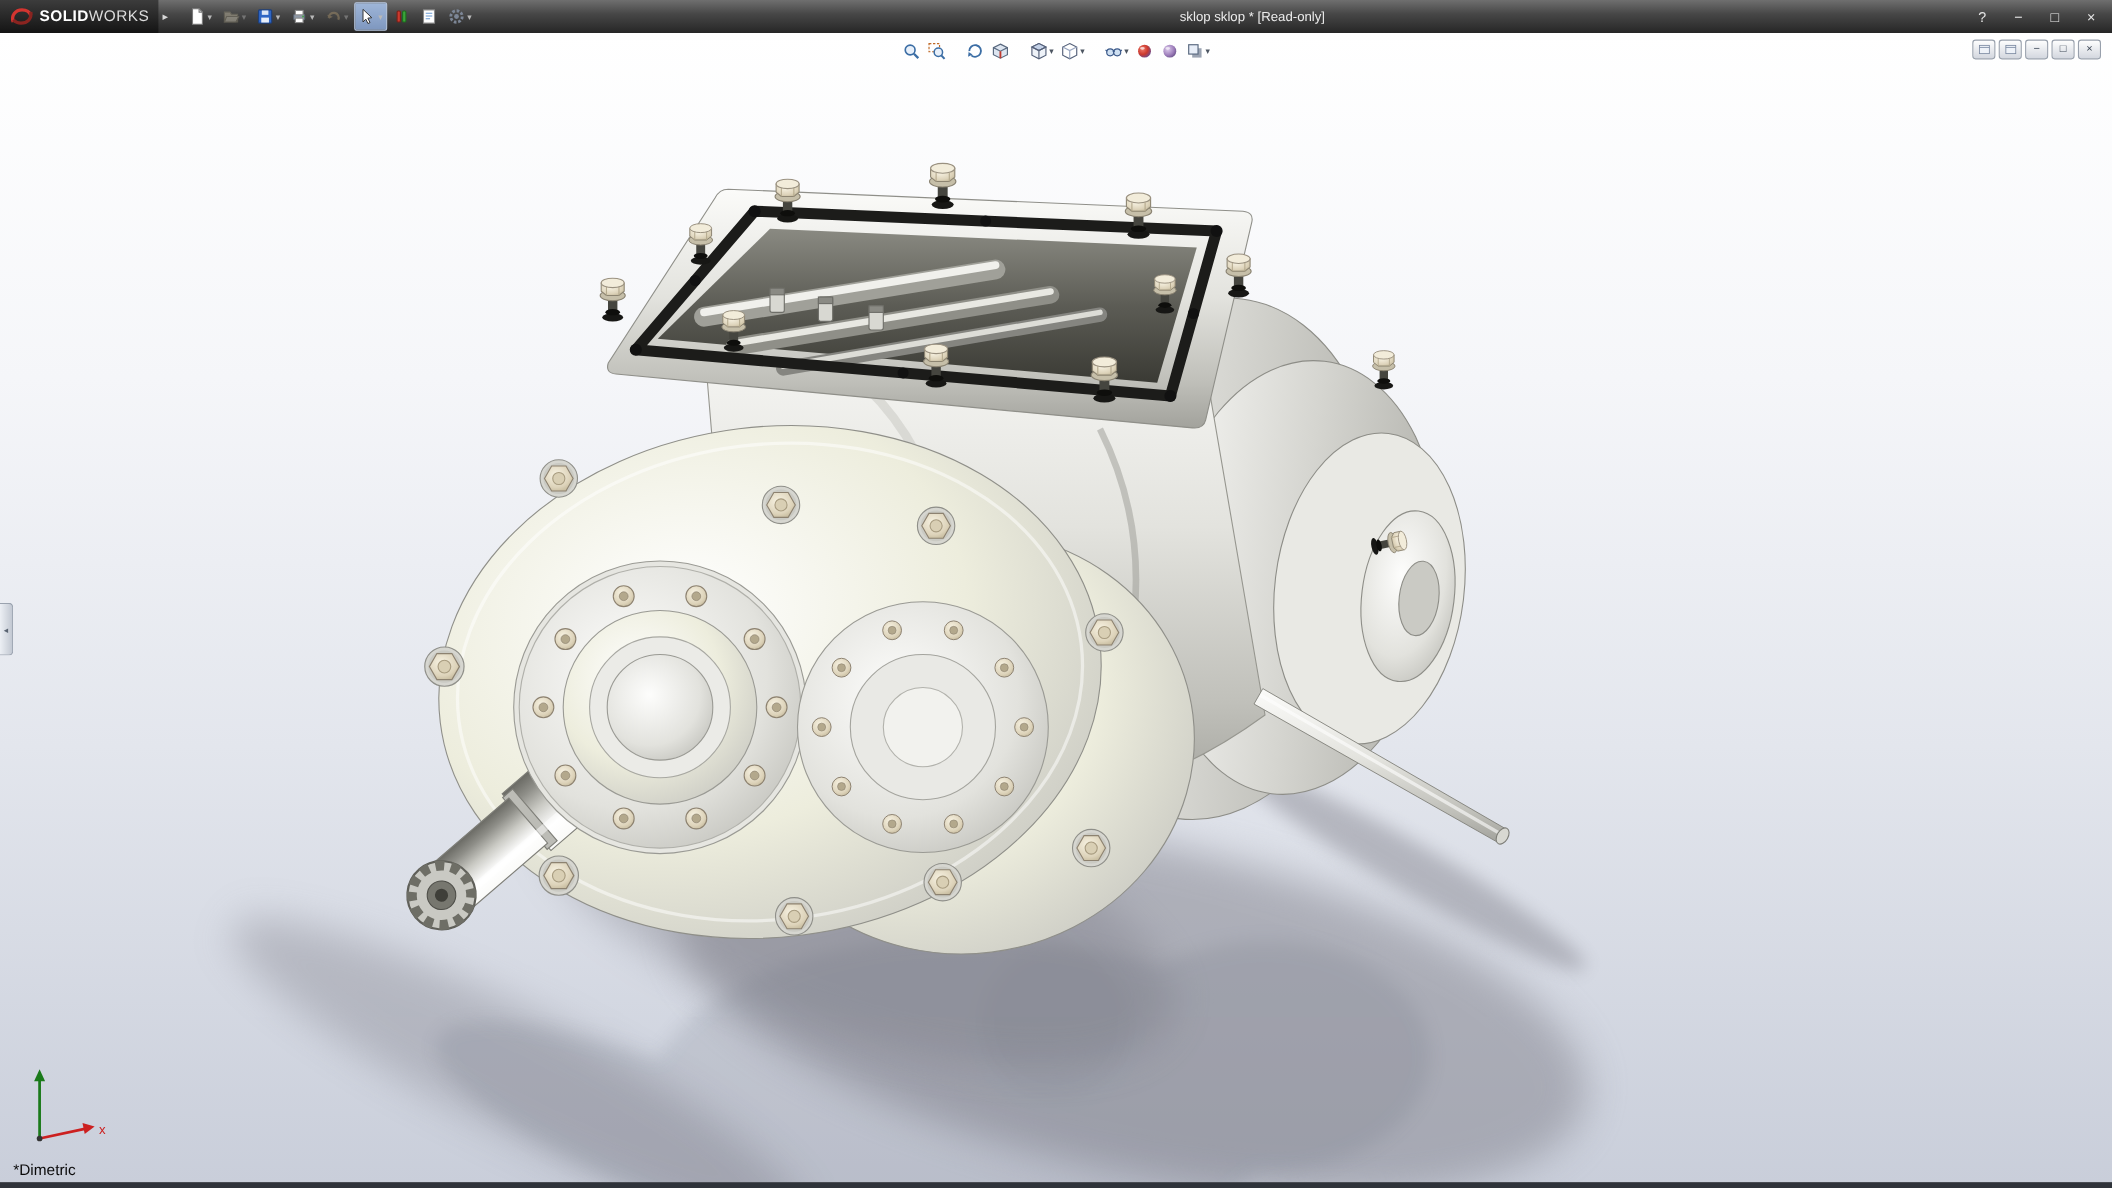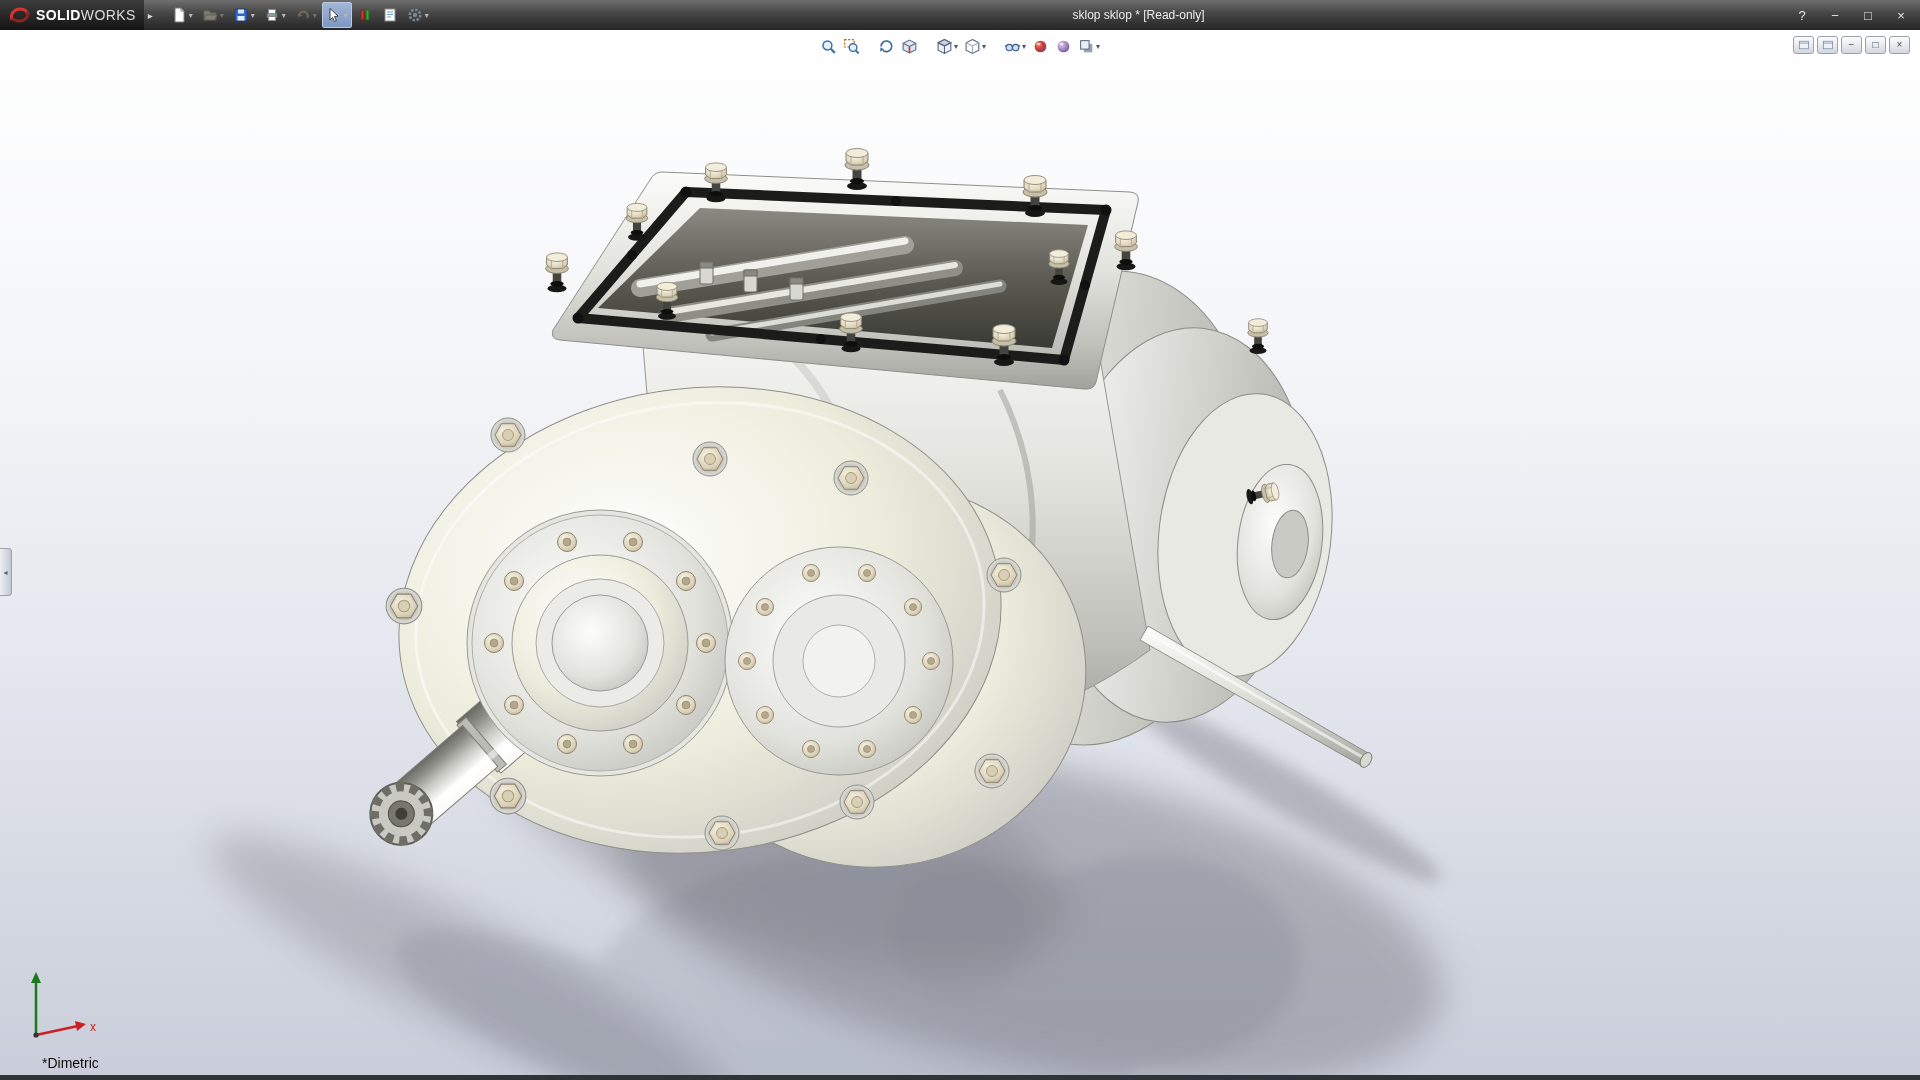--- a/index.html
+++ b/index.html
@@ -36,21 +36,21 @@
   .doccaps{position:absolute;top:6px;right:10px;display:flex;gap:3px;align-items:center;}
   .wbtn{width:19px;height:16px;background:linear-gradient(#fefefe,#d3d7df);border:1px solid #98a0ac;
     border-radius:3px;color:#3f4a58;font-size:10px;display:flex;align-items:center;justify-content:center;}
   .wbtn .ic{width:12px;height:12px;display:block;}
   .wbtn .gl{line-height:1;}
   .paneltab{position:absolute;left:0;top:518px;width:11px;height:46px;
     background:linear-gradient(90deg,#eceff4,#c2c8d2);border:1px solid #9aa2ae;border-left:none;
     border-radius:0 4px 4px 0;display:flex;align-items:center;justify-content:center;color:#5a6472;font-size:8px;}
   .paneltab::before{content:"◂";}
   .triad{position:absolute;left:20px;bottom:26px;width:92px;height:86px;}
-  .viewlabel{position:absolute;left:12px;bottom:4px;font-size:14px;color:#0a0a0a;margin-left:30px;}
+  .viewlabel{position:absolute;left:12px;bottom:4px;font-size:14px;color:#0a0a0a;}
   .bottomstrip{position:absolute;bottom:0;left:0;width:100%;height:5px;background:#2f333a;z-index:40;}
   .sprite{position:absolute;width:0;height:0;overflow:hidden;}
 </style>
 </head>
 <body>
 
 <svg class="sprite" aria-hidden="true">
   <defs>
     <radialGradient id="gball" cx=".35" cy=".35" r=".9">
       <stop offset="0" stop-color="#f07a6a"></stop>

